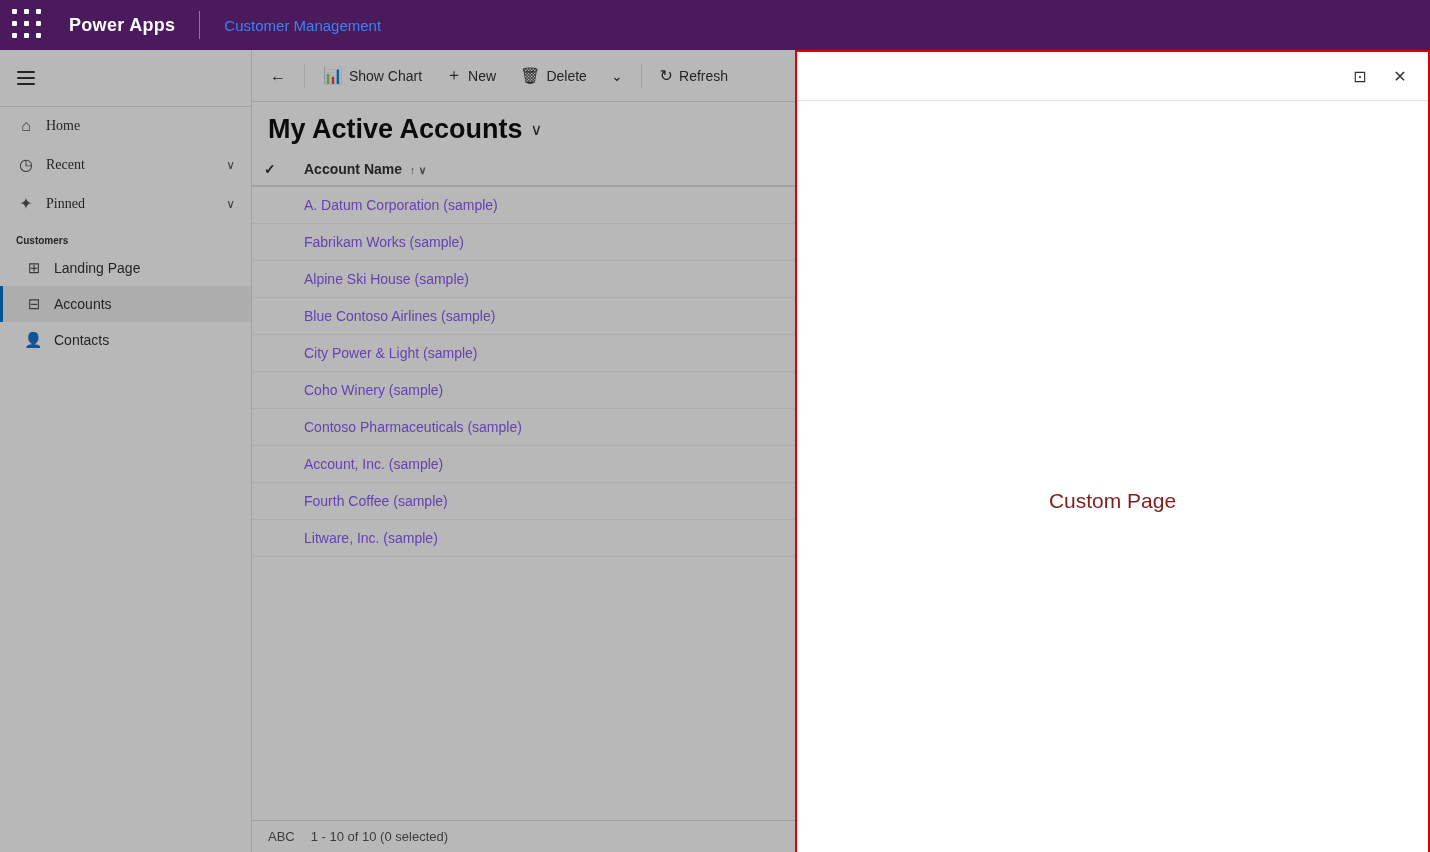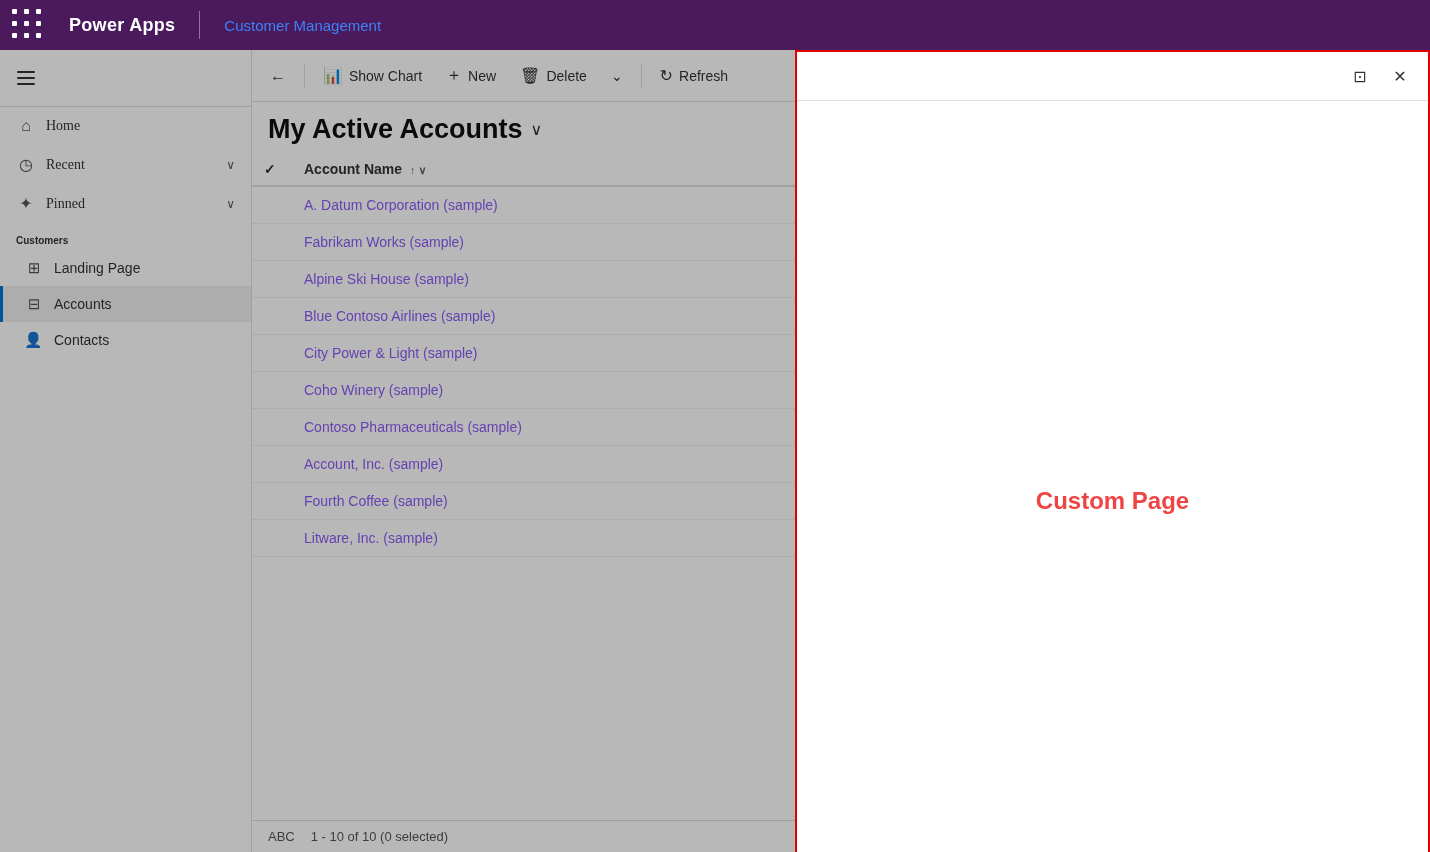--- a/index.html
+++ b/index.html
@@ -239,23 +239,23 @@
       font-size: 16px;
       color: #333;
     }
     .right-panel-body {
       flex: 1;
       display: flex;
       align-items: center;
       justify-content: center;
     }
     .custom-page-text {
-      font-size: 24px;
-      color: #ef4444;
-      font-weight: 700;
+      font-size: 21px;
+      color: #7f1d1d;
+      font-weight: 400;
     }
 
     
     .dim-overlay {
       position: absolute;
       top: 0; left: 0;
       width: 795px;
       height: 852px;
       background: rgba(0,0,0,0.15);
       z-index: 9;

